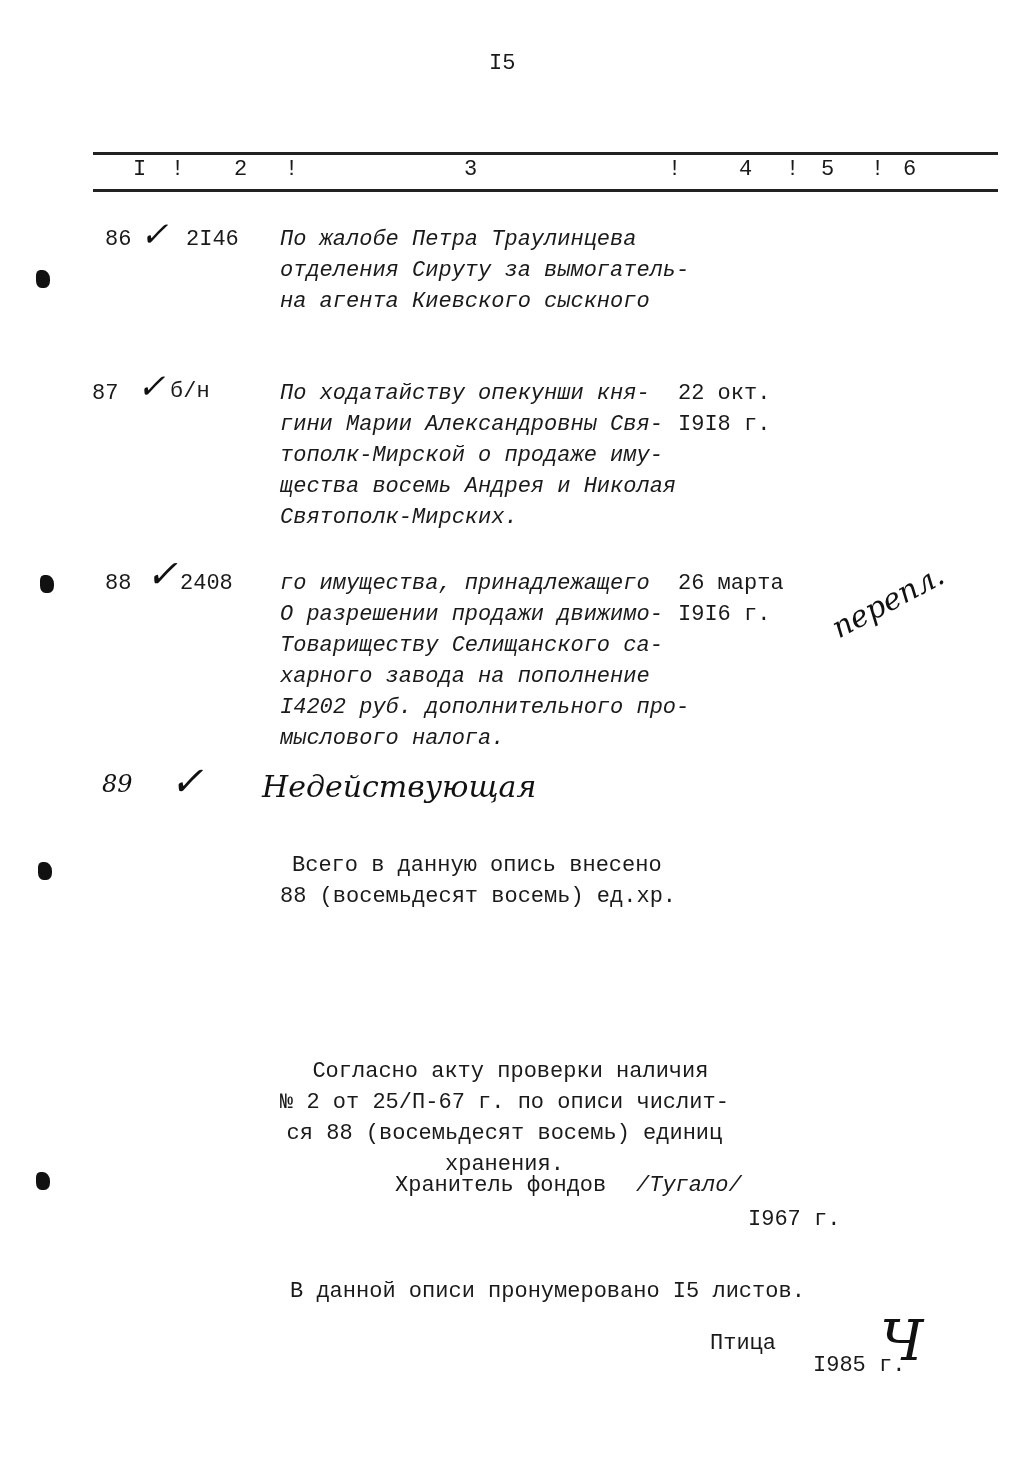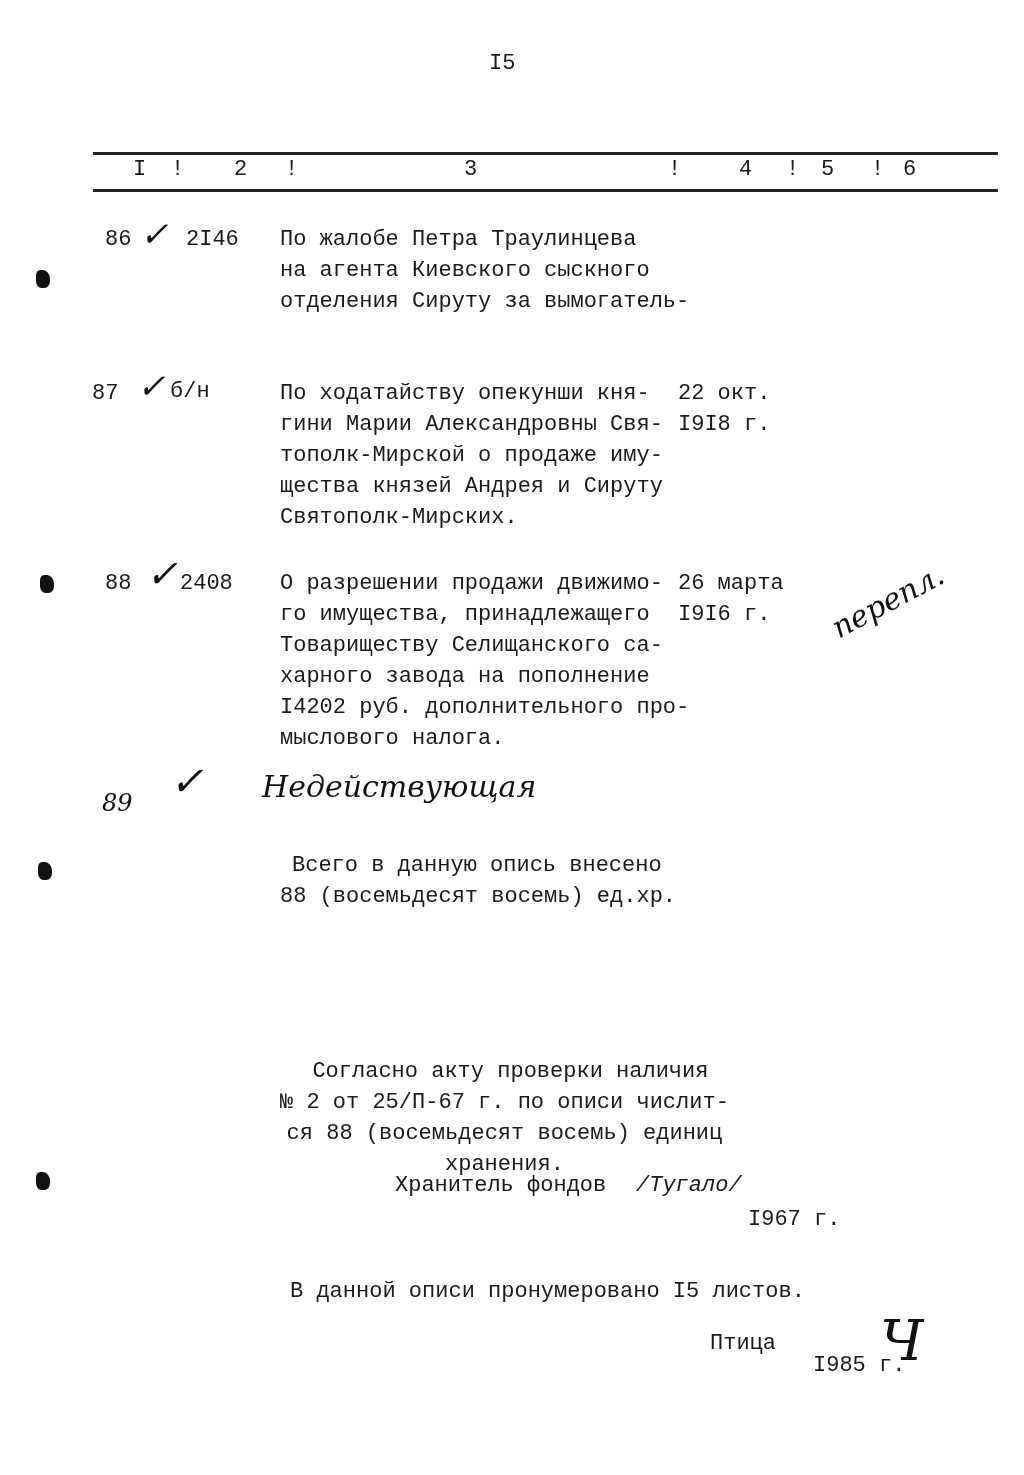--- a/index.html
+++ b/index.html
@@ -7,21 +7,21 @@
       width: 1024px; height: 1475px; background: #ffffff; position: relative; overflow: hidden;
       font-family: "Liberation Mono", "DejaVu Sans Mono", monospace;
       color: #1a1a1a;
     }
     .abs { position: absolute; }
     .tw { font-family: "Liberation Mono", "DejaVu Sans Mono", monospace; font-size: 22px; letter-spacing: 0px; line-height: 31px; white-space: pre; }
     .hand { font-family: "DejaVu Serif", serif; font-style: italic; color: #111; }
     .rule { position: absolute; left: 93px; width: 905px; height: 3px; background: #222; }
     .hdr-cell { position: absolute; top: 157px; font-size: 22px; font-family: "Liberation Mono", monospace; }
     .punch { position: absolute; width: 14px; height: 18px; background: #111; border-radius: 30% 50% 40% 40%; }
-    .col3 { position: absolute; left: 280px; }
+    .col3 { position: absolute; left: 280px; font-style: italic; }
     .col4 { position: absolute; left: 678px; }
   </style>
 </head>
 <body>
 
 <div class="abs tw" style="left:489px; top:48px; font-size:22px;">I5</div>
 
 <div class="rule" style="top:152px;"></div>
 <div class="rule" style="top:189px;"></div>
 
@@ -43,63 +43,63 @@
 <div class="punch" style="left:40px; top:575px;"></div>
 <div class="punch" style="left:38px; top:862px;"></div>
 <div class="punch" style="left:36px; top:1172px;"></div>
 
 <div>
   <span class="abs tw" style="left:105px; top:224px;">86</span>
   <span class="abs hand" style="left:140px; top:214px; font-size:34px;">✓</span>
   <span class="abs tw" style="left:186px; top:224px;text-align:right;">2I46</span>
   <div class="col3" style="top:224px;">
     <div class="tw">По жалобе Петра Траулинцева</div>
+    <div class="tw">отделения Сируту за вымогатель-</div>
     <div class="tw">на агента Киевского сыскного</div>
-    <div class="tw">отделения Сируту за вымогатель-</div>
   </div>
 </div>
 
 <div>
   <span class="abs tw" style="left:92px; top:378px;">87</span>
   <span class="abs hand" style="left:137px; top:366px; font-size:34px;">✓</span>
   <span class="abs tw" style="left:170px; top:376px;">б/н</span>
   <div class="col3" style="top:378px;">
     <div class="tw">По ходатайству опекунши кня-</div>
     <div class="tw">гини Марии Александровны Свя-</div>
     <div class="tw">тополк-Мирской о продаже иму-</div>
-    <div class="tw">щества князей Андрея и Сируту</div>
+    <div class="tw">щества восемь Андрея и Николая</div>
     <div class="tw">Святополк-Мирских.</div>
   </div>
   <div class="col4" style="top:378px;">
     <div class="tw">22 окт.</div>
     <div class="tw">I9I8 г.</div>
   </div>
 </div>
 
 <div>
   <span class="abs tw" style="left:105px; top:568px;">88</span>
   <span class="abs hand" style="left:146px; top:552px; font-size:38px;">✓</span>
   <span class="abs tw" style="left:180px; top:568px;">2408</span>
   <div class="col3" style="top:568px;">
+    <div class="tw">го имущества, принадлежащего</div>
     <div class="tw">О разрешении продажи движимо-</div>
-    <div class="tw">го имущества, принадлежащего</div>
     <div class="tw">Товариществу Селищанского са-</div>
     <div class="tw">харного завода на пополнение</div>
     <div class="tw">I4202 руб. дополнительного про-</div>
     <div class="tw">мыслового налога.</div>
   </div>
   <div class="col4" style="top:568px;">
     <div class="tw">26 марта</div>
     <div class="tw">I9I6 г.</div>
   </div>
   <span class="abs hand" style="left:842px; top:610px; font-size:30px; transform: rotate(-28deg); transform-origin: left bottom;">перепл.</span>
 </div>
 
 <div>
-  <span class="abs hand" style="left:102px; top:770px; font-size:24px;margin-top:19px;">89</span>
+  <span class="abs hand" style="left:102px; top:770px; font-size:24px;">89</span>
   <span class="abs hand" style="left:170px; top:758px; font-size:40px;">✓</span>
   <div class="abs hand" style="left:262px; top:770px; font-size:30px; line-height:34px;">
     <div>Недействующая</div>
   </div>
 </div>
 
 <div class="abs" style="left:280px; top:850px;">
   <div class="tw" style="padding-left:12px;">Всего в данную опись внесено</div>
   <div class="tw">88 (восемьдесят восемь) ед.хр.</div>
 </div>

